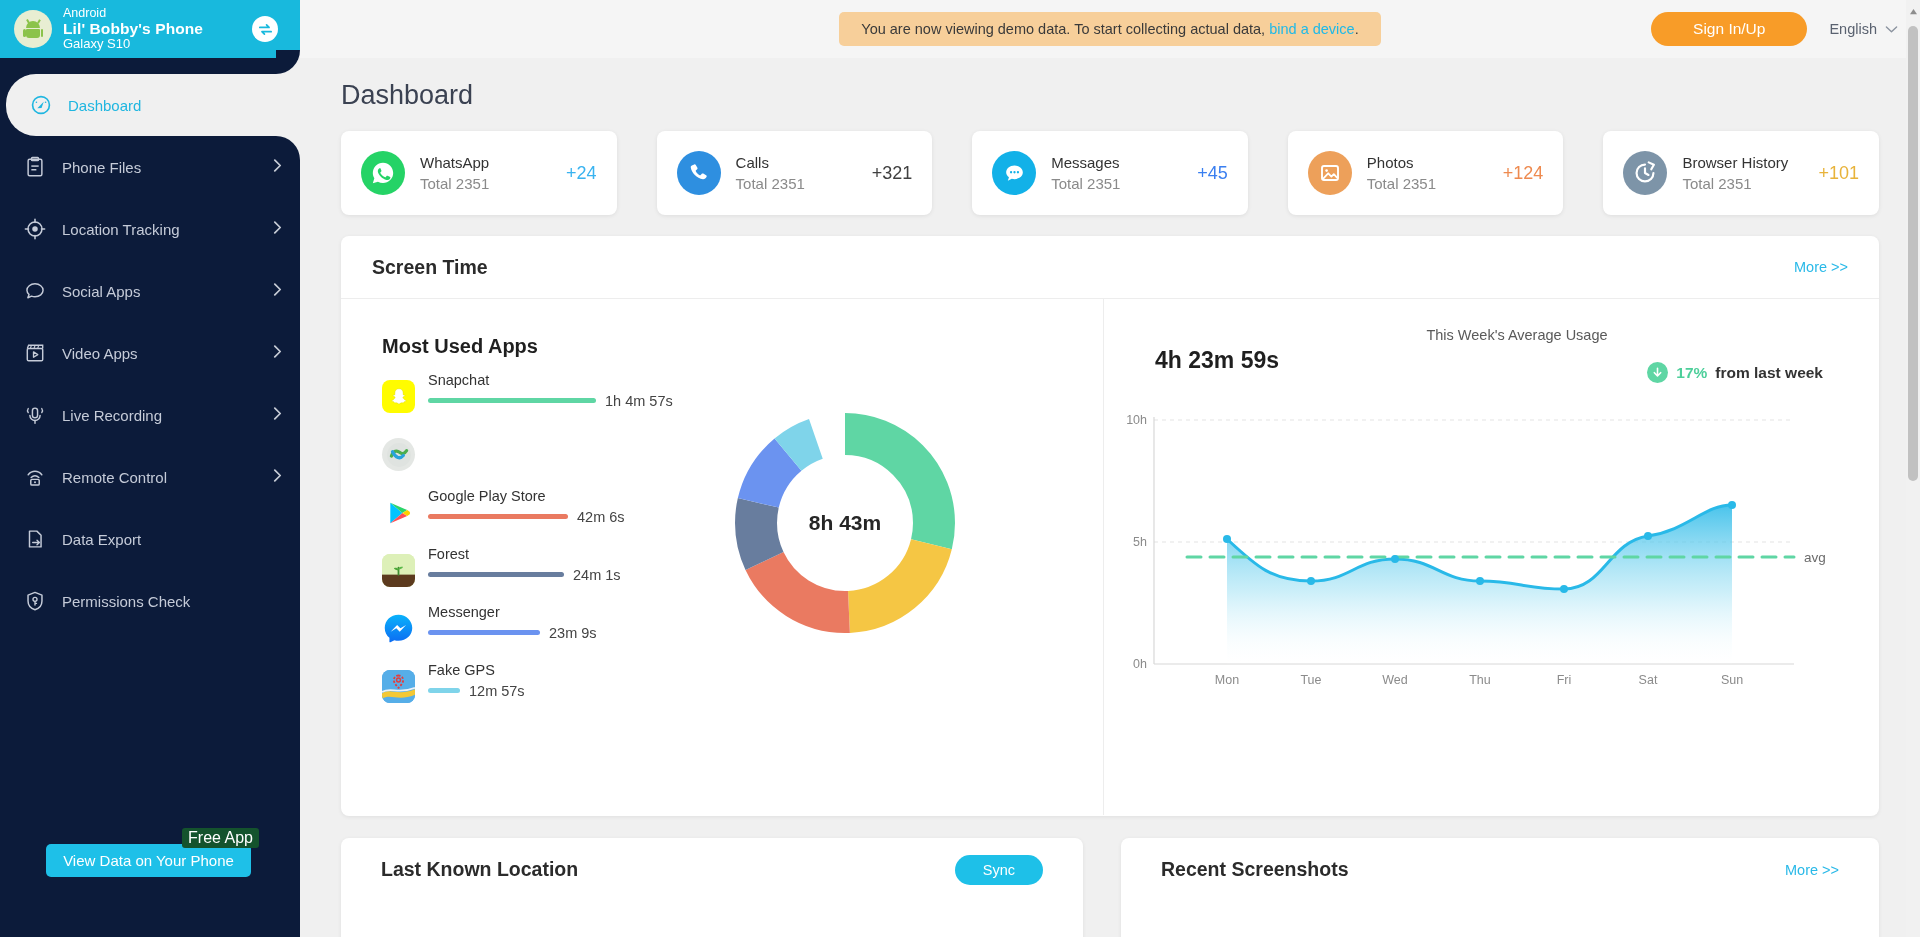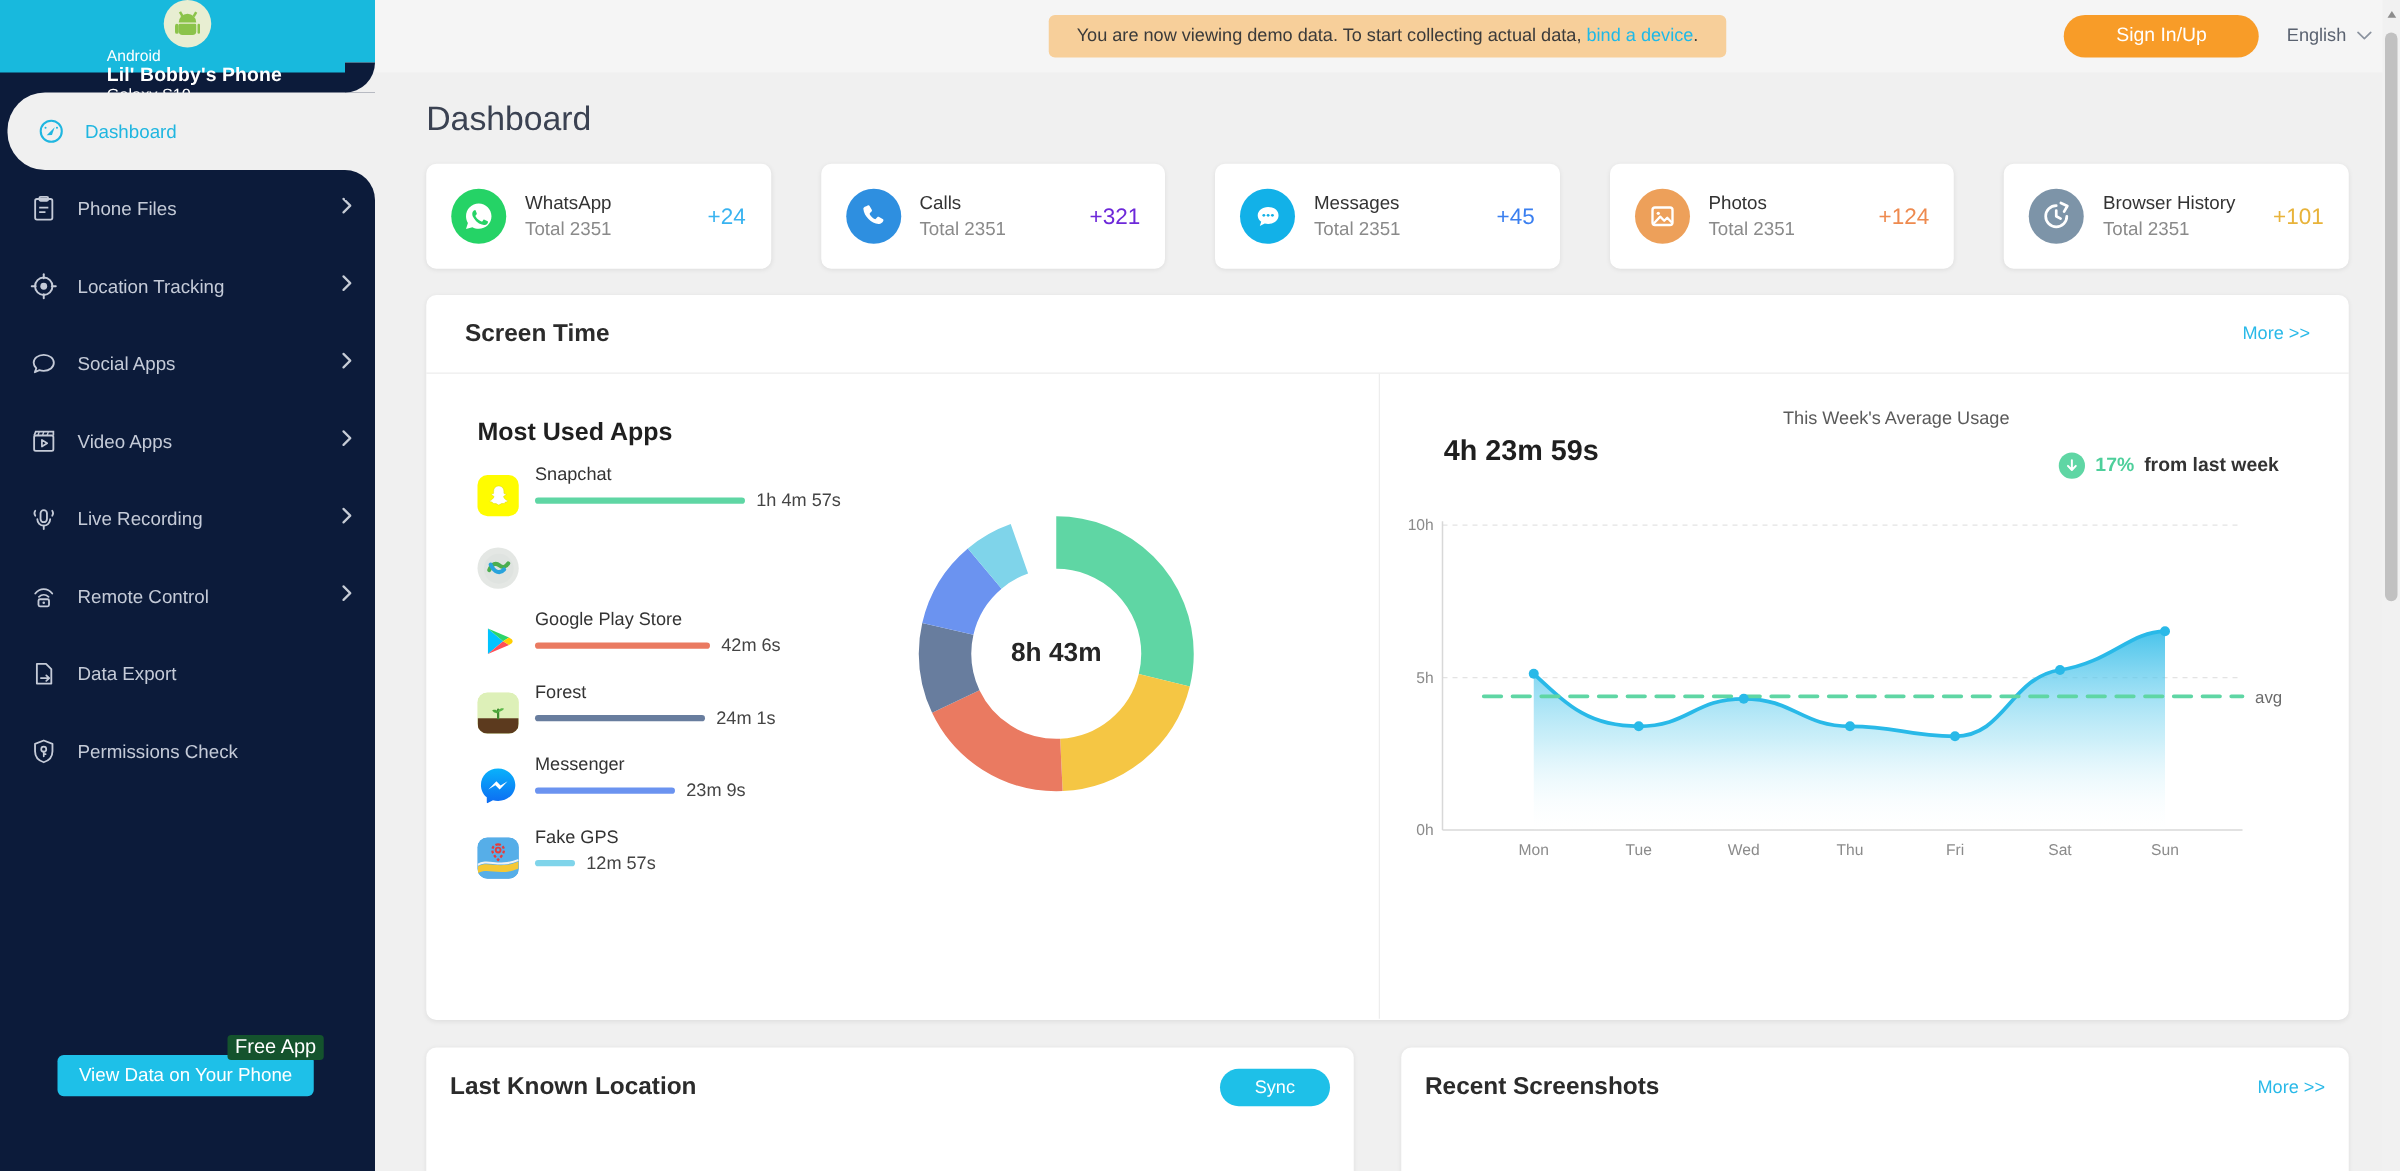--- a/index.html
+++ b/index.html
@@ -16,21 +16,20 @@
     width: 300px; height: 937px;
     background: #0c1b3a;
     z-index: 20;
   }
   #device-head {
     position: relative;
     height: 58px;
     background: #18b9dd;
     display: flex; align-items: center;
     padding: 0 14px;
-    flex-direction: column;
   }
   #android-avatar {
     width: 38px; height: 38px; border-radius: 50%;
     background: #e8eed2;
     display: flex; align-items: center; justify-content: center;
     flex: 0 0 auto;
   }
   .android-glyph { width: 20px; height: 20px; position: relative; }
   .android-glyph .head {
     position: absolute; top: 2px; left: 3px; width: 14px; height: 7px;
@@ -234,21 +233,21 @@
   #bottom-row { display: flex; gap: 38px; margin: 22px 41px 0 41px; }
   .bottom-panel {
     background: #fff; border-radius: 8px;
     box-shadow: 0 1px 4px rgba(0,0,0,.07);
     height: 120px;
   }
   #last-location { width: 742px; }
   #recent-shots { flex: 1 1 auto; }
   .bottom-head {
     height: 63px; display: flex; align-items: center; justify-content: space-between;
-    padding: 0 19px;
+    padding: 0 40px;
   }
   #sync-btn {
     background: #1ec0e8; color: #fff; border: none;
     font-size: 14.5px; padding: 7px 28px; border-radius: 16px;
     cursor: pointer; font-family: "Liberation Sans", sans-serif;
   }
 
   
   #scrollbar {
     position: absolute; right: 0; top: 0; width: 14px; height: 937px;
@@ -481,21 +480,21 @@
     <div class="stat-card">
       <div class="stat-icon" style="background:#2e8fe0">
         <svg width="24" height="24" viewBox="0 0 24 24">
           <path d="M7.2 3.4 c .6 -.3 1.3 -.1 1.6 .5 l1.6 2.8 c .3 .5 .2 1.1 -.2 1.5 l-1.2 1.1 c-.3 .3 -.4 .7 -.2 1 c .8 1.6 2.3 3.1 3.9 3.9 c .4 .2 .8 .1 1 -.2 l1.1 -1.2 c .4 -.4 1 -.5 1.5 -.2 l2.8 1.6 c .6 .3 .8 1 .5 1.6 c-.7 1.4 -2.2 2.6 -3.7 2.4 c-3 -.3 -5.9 -1.9 -8.1 -4.1 C5.6 12 4 9.1 3.7 6.1 C3.5 4.6 5.8 4.1 7.2 3.4 Z" fill="#fff"></path>
         </svg>
       </div>
       <div class="stat-text">
         <div class="stat-name">Calls</div>
         <div class="stat-total">Total 2351</div>
       </div>
-      <div class="stat-delta" style="color:#6d28d9">+321</div>
+      <div class="stat-delta" style="color:#404040">+321</div>
     </div>
 
     <div class="stat-card">
       <div class="stat-icon" style="background:#12b1e8">
         <svg width="25" height="25" viewBox="0 0 24 24">
           <path d="M12 4.4 c4.6 0 8 2.9 8 6.5 c0 3.6 -3.4 6.5 -8 6.5 c-.9 0 -1.8 -.1 -2.6 -.3 l-3.8 1.9 l1.1 -3.3 C5 14.5 4 12.9 4 10.9 C4 7.3 7.4 4.4 12 4.4 Z" fill="#fff"></path>
           <circle cx="8.7" cy="10.8" r="1.1" fill="#12b1e8"></circle>
           <circle cx="12" cy="10.8" r="1.1" fill="#12b1e8"></circle>
           <circle cx="15.3" cy="10.8" r="1.1" fill="#12b1e8"></circle>
         </svg>

